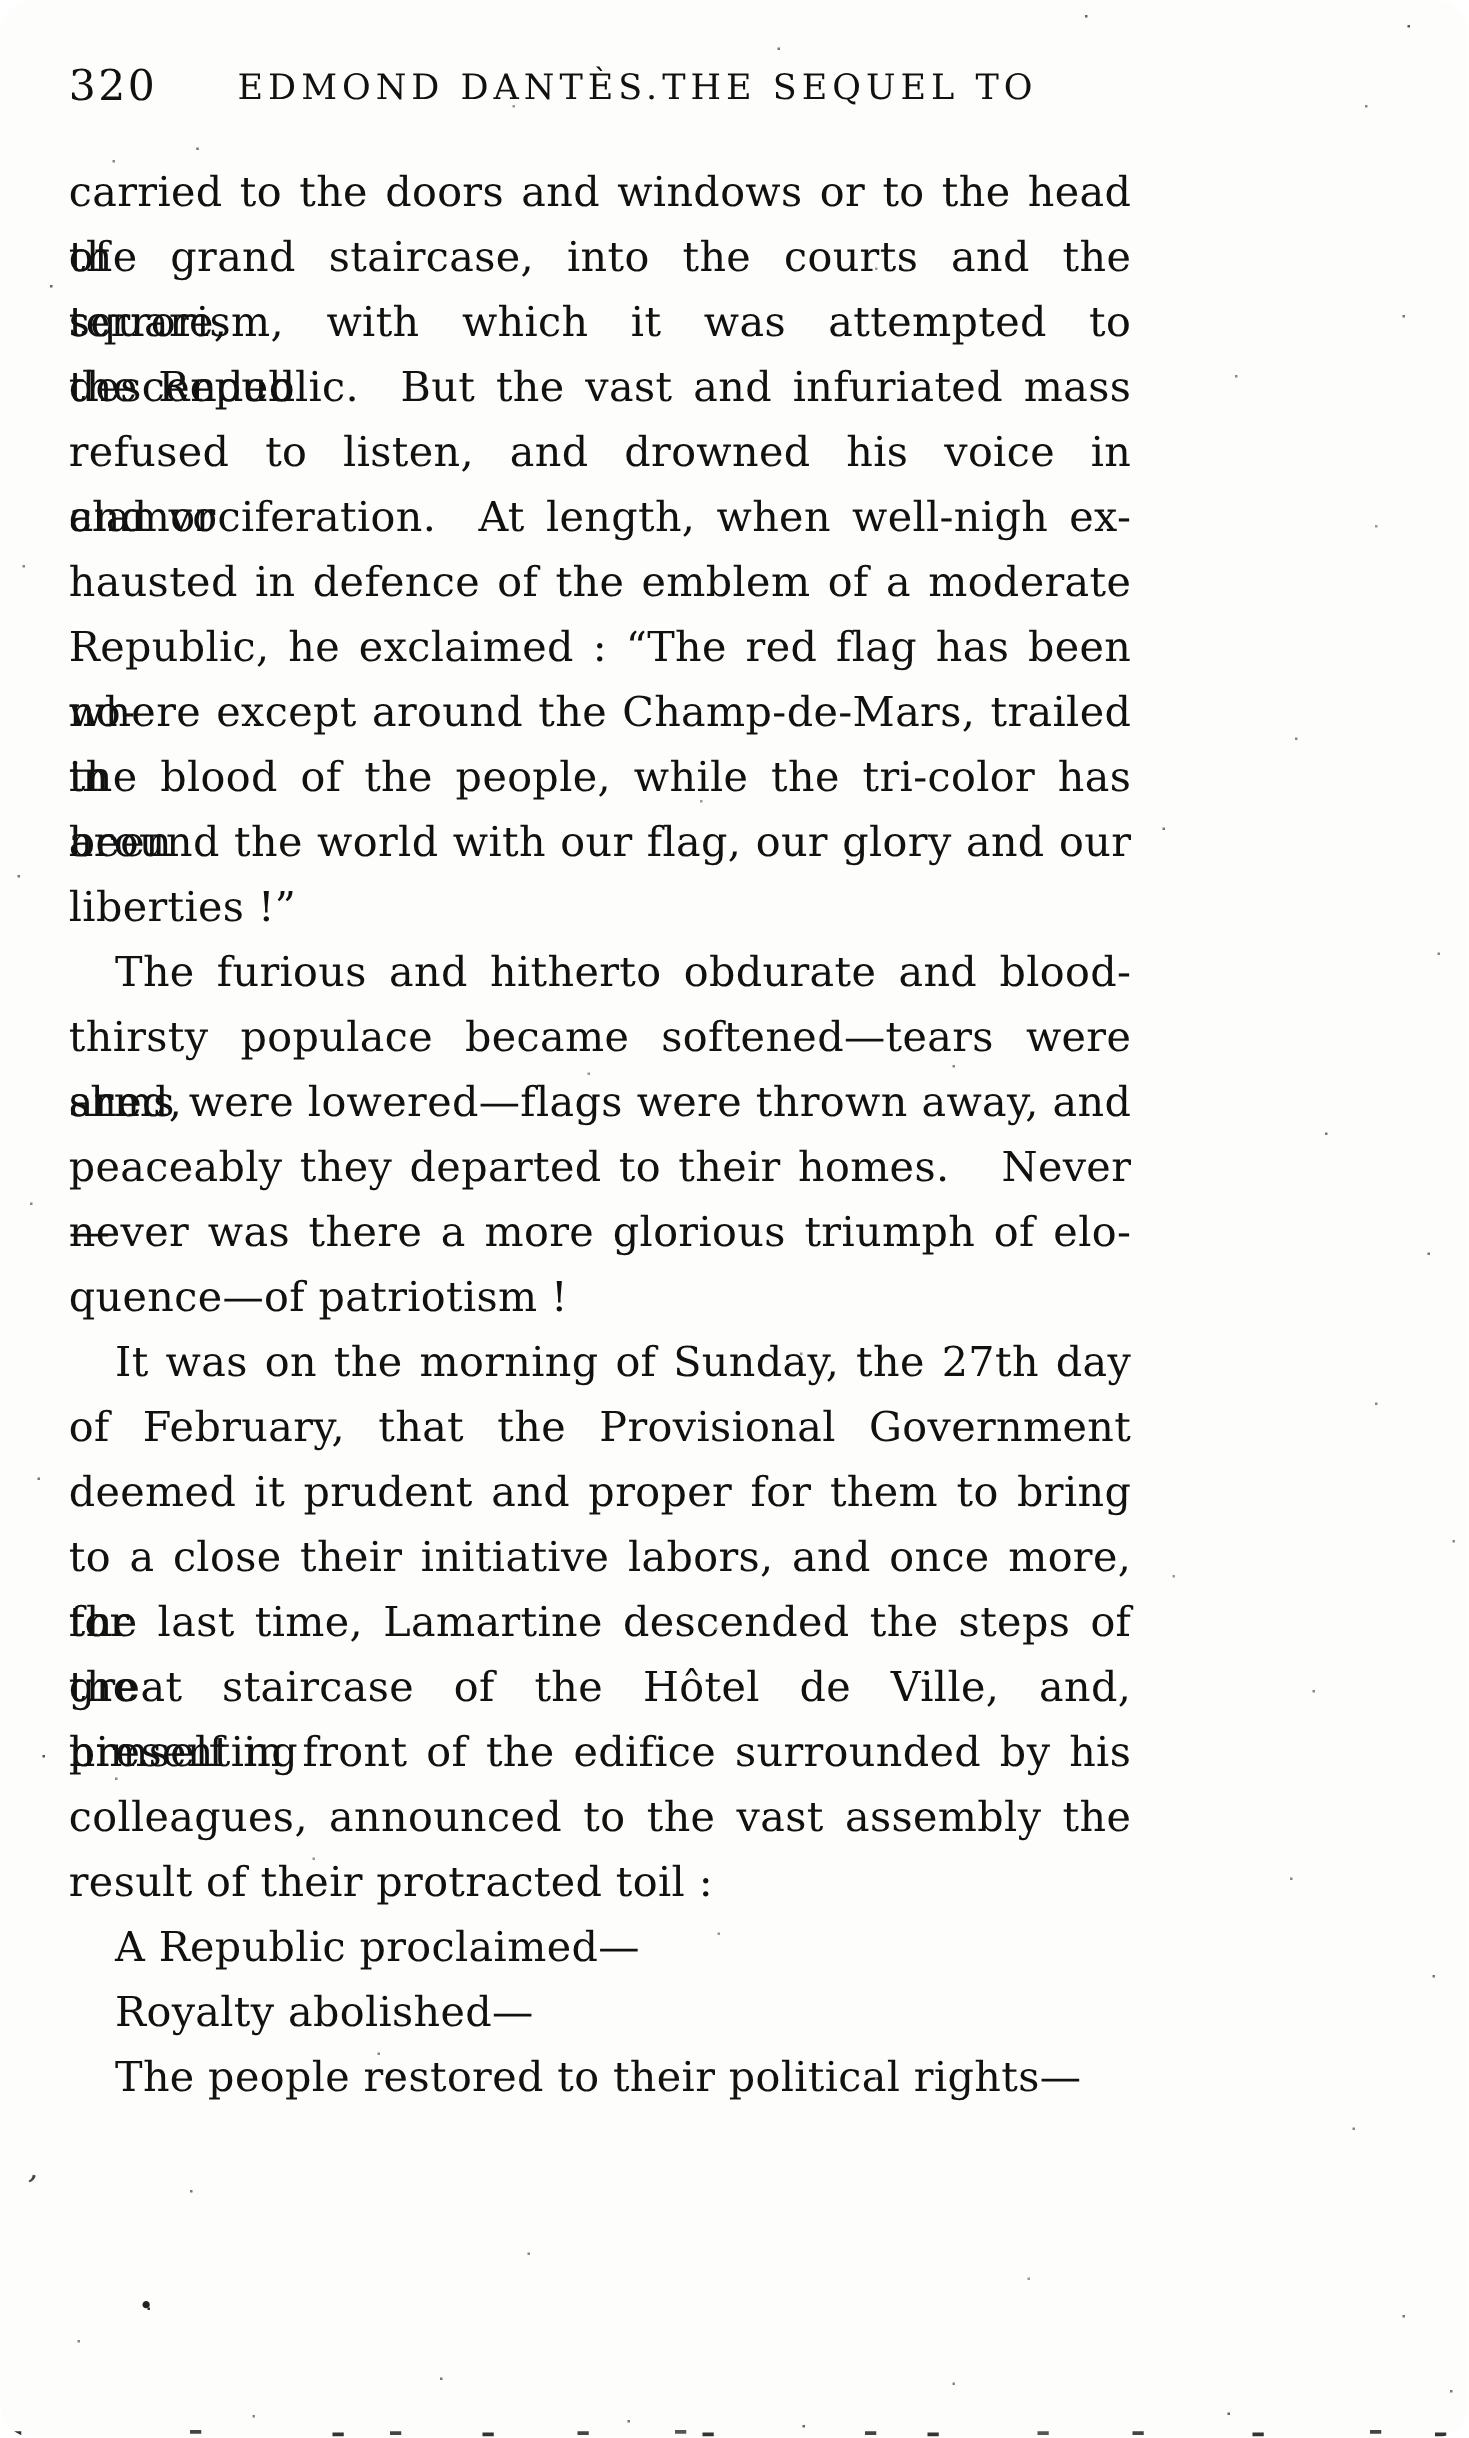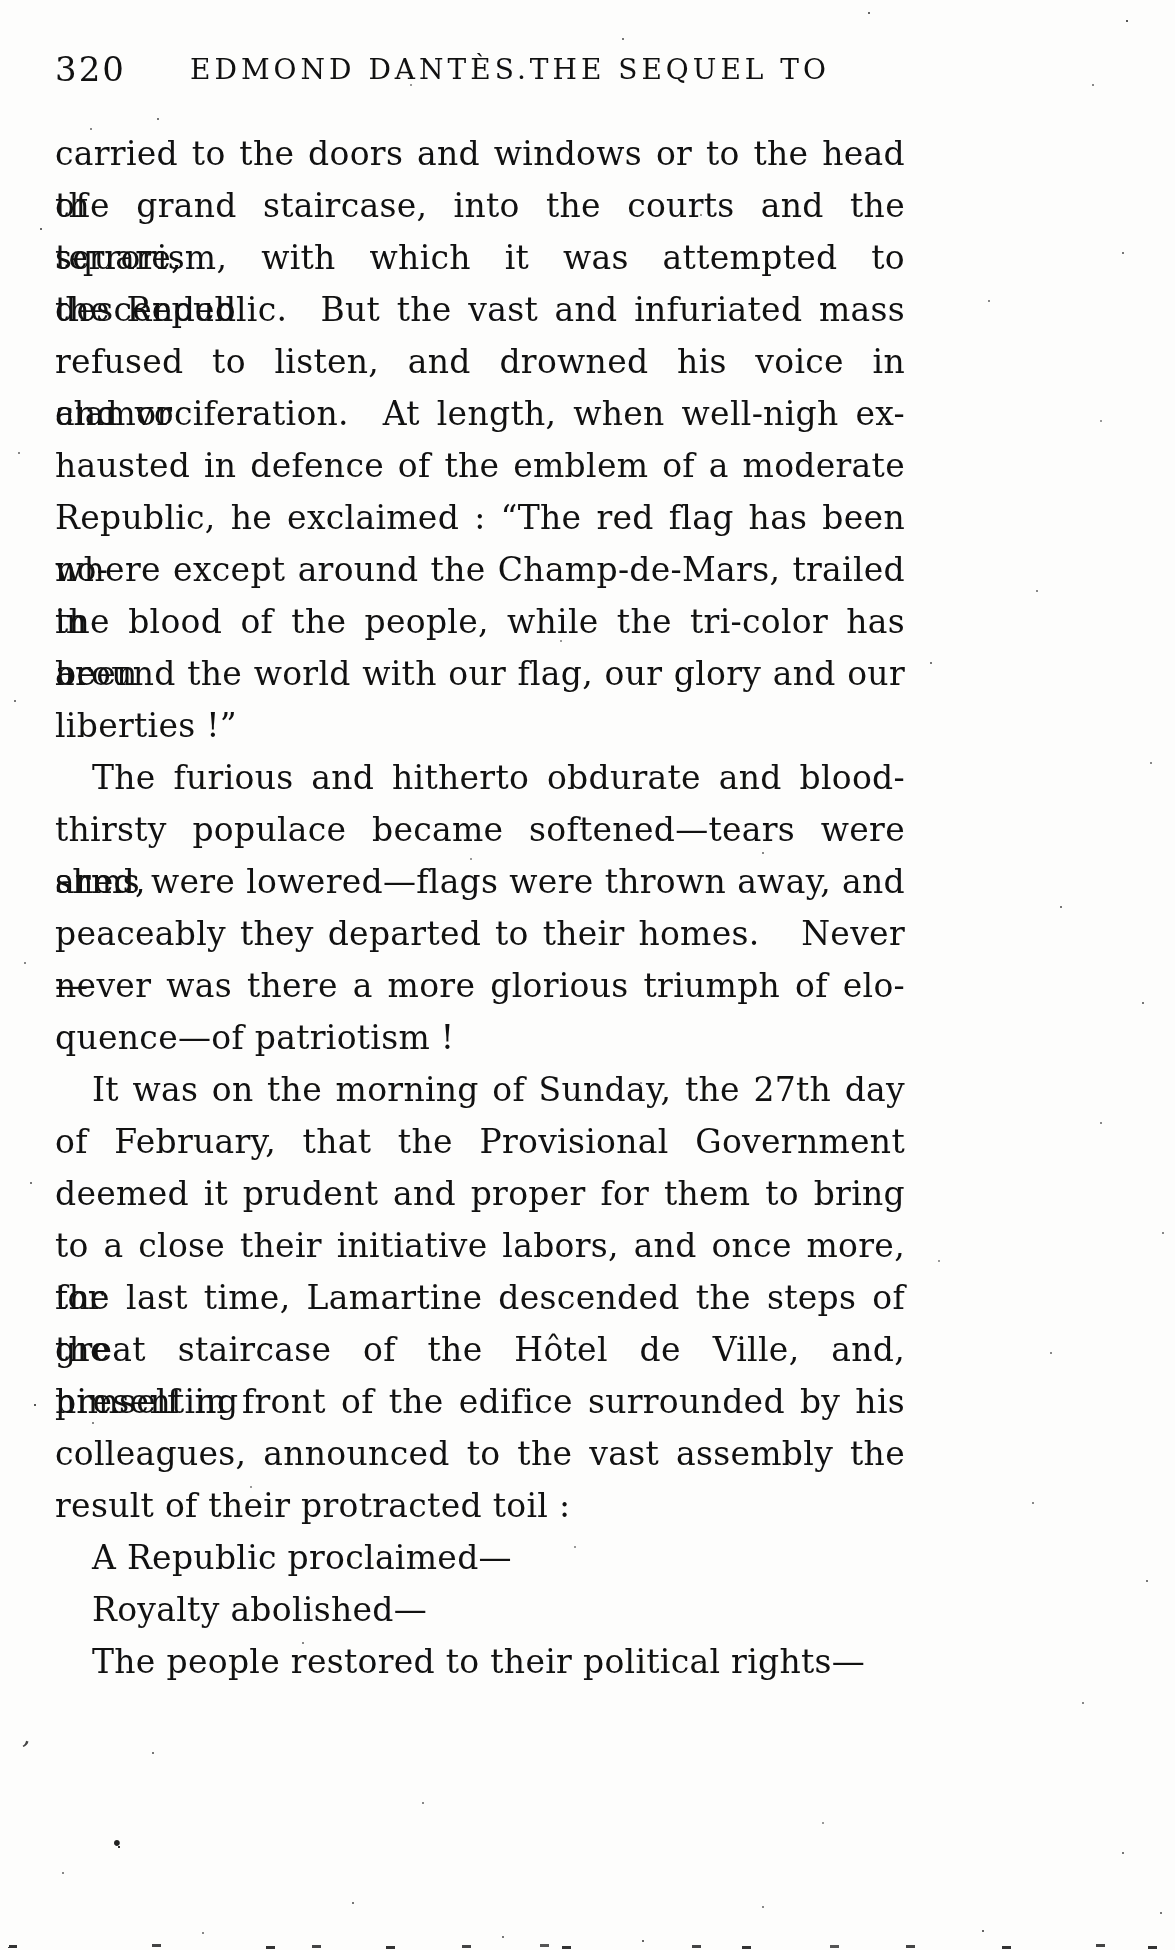--- a/index.html
+++ b/index.html
@@ -8,20 +8,21 @@
     background: #ffffff;
   }
   .page {
     position: relative;
     width: 1175px;
     height: 1950px;
     background: #fdfdfc;
     overflow: hidden;
     font-family: "DejaVu Serif", "Liberation Serif", serif;
     color: #111111;
+    border-radius: 27px;
   }
   
   .running-header {
     position: absolute;
     top: 50px;
     left: 55px;
     width: 850px;
     height: 40px;
   }
   .page-number {

